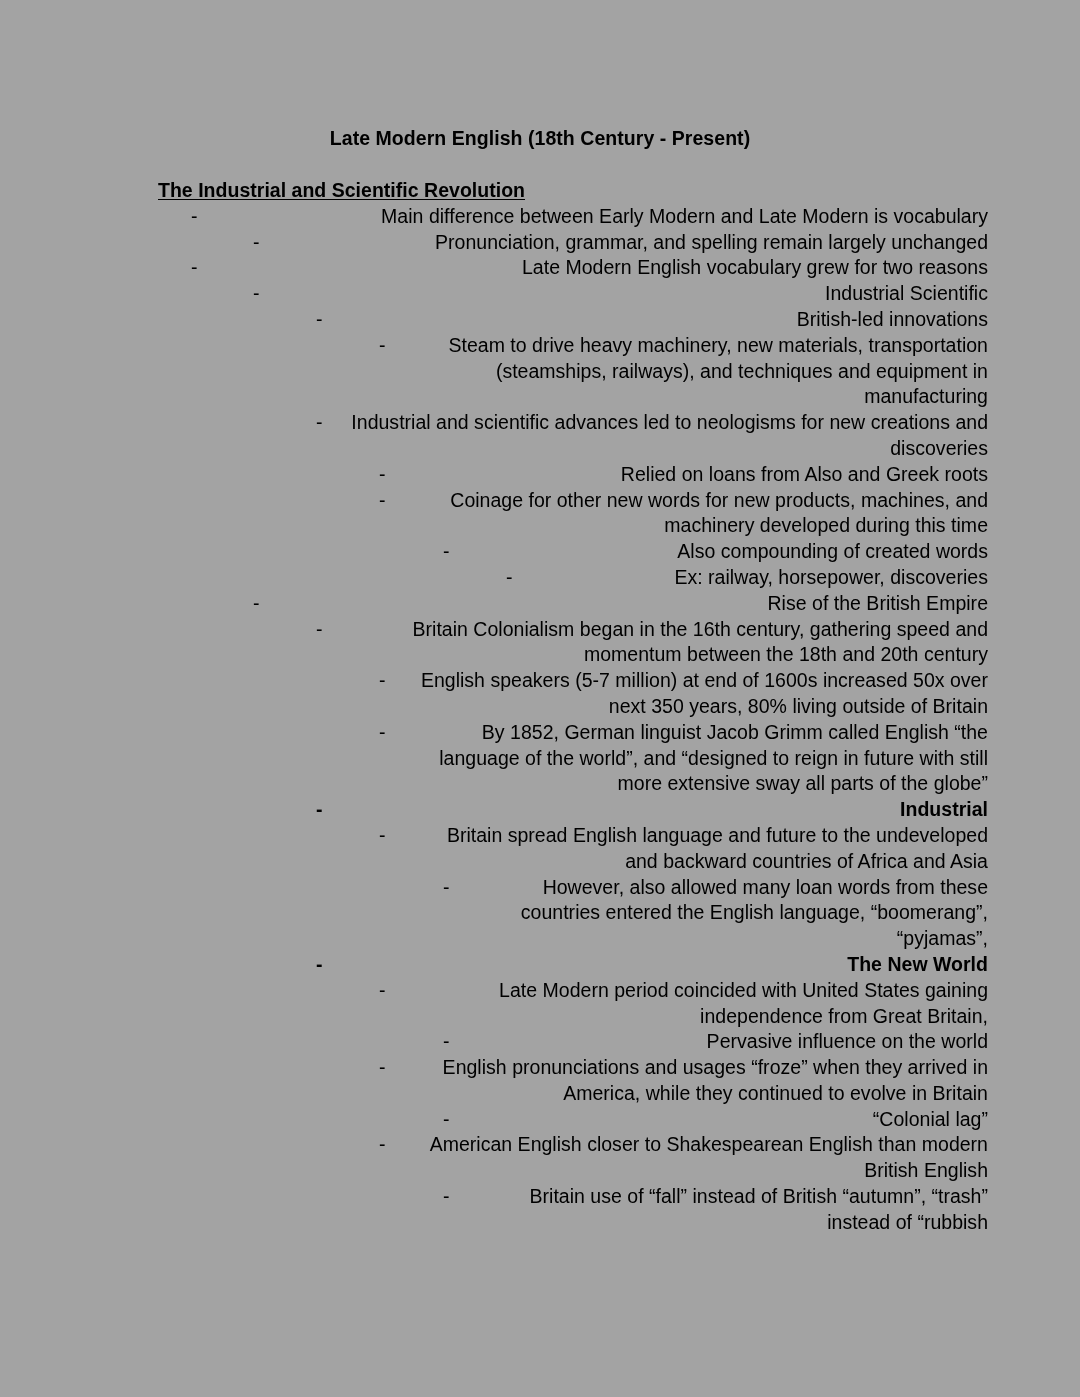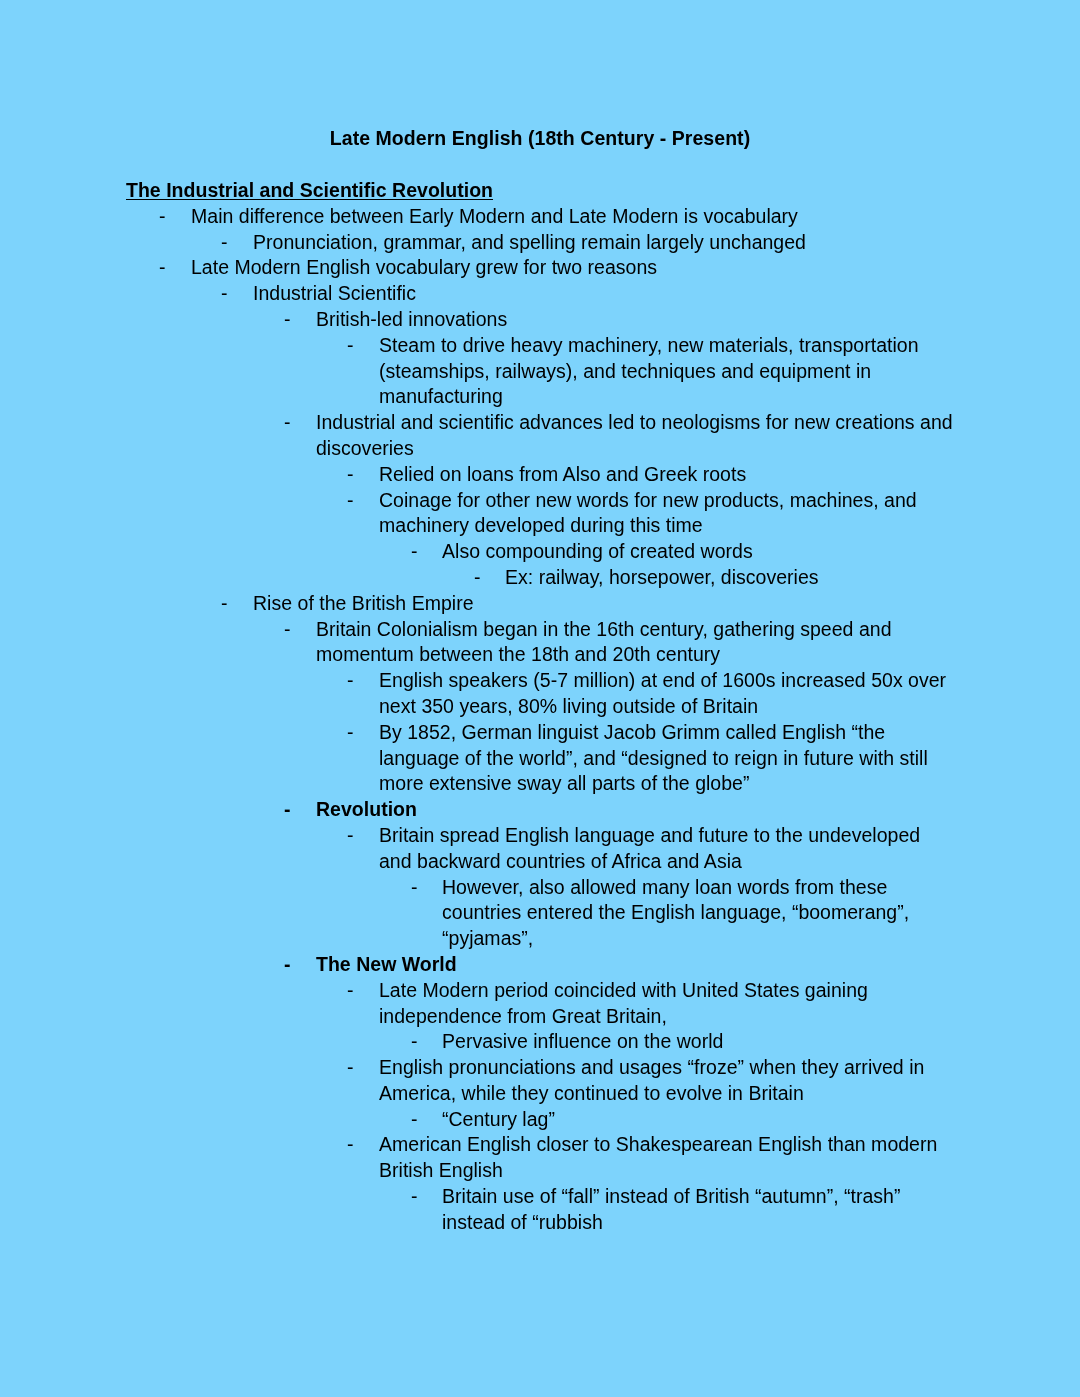--- a/index.html
+++ b/index.html
@@ -12,39 +12,40 @@
     height: 1397px;
     font-family: "Liberation Sans", sans-serif;
     color: #000000;
     -webkit-font-smoothing: antialiased;
   }
   .page {
     position: relative;
     width: 1080px;
     height: 1397px;
     box-sizing: border-box;
-    background: #7dd3fc;
+    background: #a3a3a3;
     overflow: hidden;
   }
   .doc-title {
     position: absolute;
     top: 126px;
     left: 0;
     width: 1080px;
     text-align: center;
     font-size: 19.5px;
     font-weight: bold;
     line-height: 25.8px;
     letter-spacing: 0.05px;
   }
   .content {
     position: absolute;
     top: 178px;
     left: 0;
     width: 856px;
+    padding-left: 32px;
   }
   .section-heading {
     margin: 0 0 0 126px;
     font-size: 19.5px;
     font-weight: bold;
     line-height: 25.8px;
     text-decoration: underline;
     text-underline-offset: 2px;
     display: inline-block;
     letter-spacing: 0.02px;
@@ -57,20 +58,21 @@
     box-sizing: border-box;
     padding-right: 0;
   }
   .bullet .dash {
     position: absolute;
     display: inline-block;
     text-align: left;
   }
   .bullet .txt {
     display: block;
+    text-align: right;
   }
   
   .lv1 { margin-left: 191px; width: 765px; }
   .lv1 .dash { left: -32px; }
   .lv2 { margin-left: 253px; width: 703px; }
   .lv2 .dash { left: -32px; }
   .lv3 { margin-left: 316px; width: 640px; }
   .lv3 .dash { left: -32px; }
   .lv4 { margin-left: 379px; width: 577px; }
   .lv4 .dash { left: -32px; }
@@ -147,21 +149,21 @@
         <div class="bullet lv4">
           <span class="dash">-</span>
           <span class="txt">English speakers (5-7 million) at end of 1600s increased 50x over next 350 years, 80% living outside of Britain</span>
         </div>
         <div class="bullet lv4">
           <span class="dash">-</span>
           <span class="txt">By 1852, German linguist Jacob Grimm called English “the language of the world”, and “designed to reign in future with still more extensive sway all parts of the globe”</span>
         </div>
         <div class="bullet lv3 bold">
           <span class="dash">-</span>
-          <span class="txt">Revolution</span>
+          <span class="txt">Industrial</span>
         </div>
         <div class="bullet lv4">
           <span class="dash">-</span>
           <span class="txt">Britain spread English language and future to the undeveloped and backward countries of Africa and Asia</span>
         </div>
         <div class="bullet lv5">
           <span class="dash">-</span>
           <span class="txt">However, also allowed many loan words from these countries entered the English language, “boomerang”, “pyjamas”,</span>
         </div>
         <div class="bullet lv3 bold">
@@ -175,21 +177,21 @@
         <div class="bullet lv5">
           <span class="dash">-</span>
           <span class="txt">Pervasive influence on the world</span>
         </div>
         <div class="bullet lv4">
           <span class="dash">-</span>
           <span class="txt">English pronunciations and usages “froze” when they arrived in America, while they continued to evolve in Britain</span>
         </div>
         <div class="bullet lv5">
           <span class="dash">-</span>
-          <span class="txt">“Century lag”</span>
+          <span class="txt">“Colonial lag”</span>
         </div>
         <div class="bullet lv4">
           <span class="dash">-</span>
           <span class="txt">American English closer to Shakespearean English than modern British English</span>
         </div>
         <div class="bullet lv5">
           <span class="dash">-</span>
           <span class="txt">Britain use of “fall” instead of British “autumn”, “trash” instead of “rubbish</span>
         </div>
       </div>

